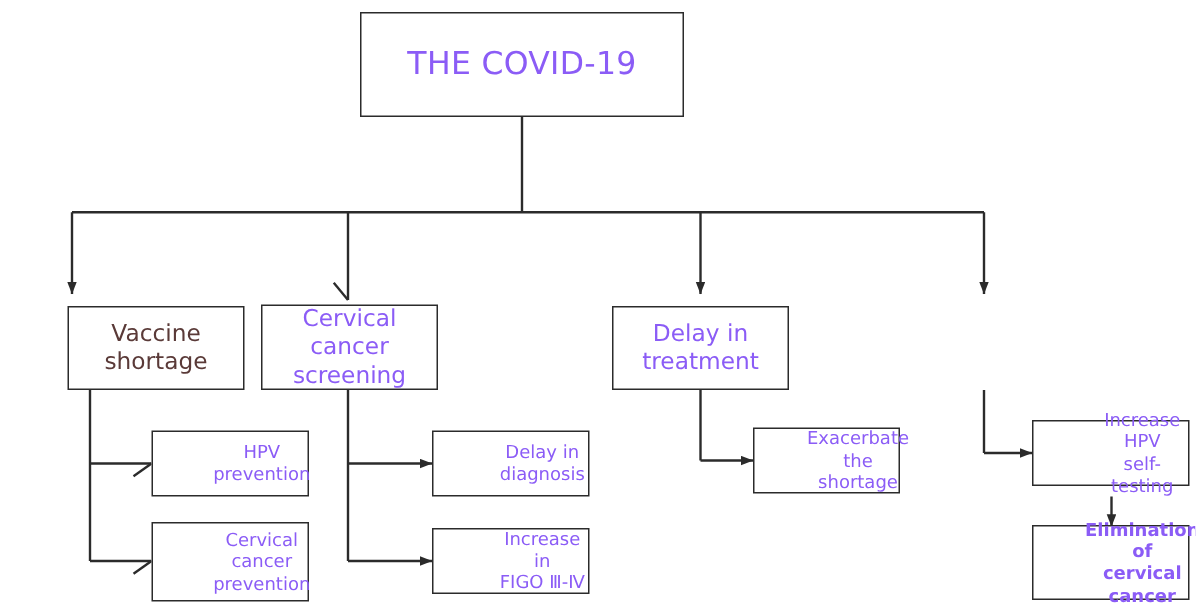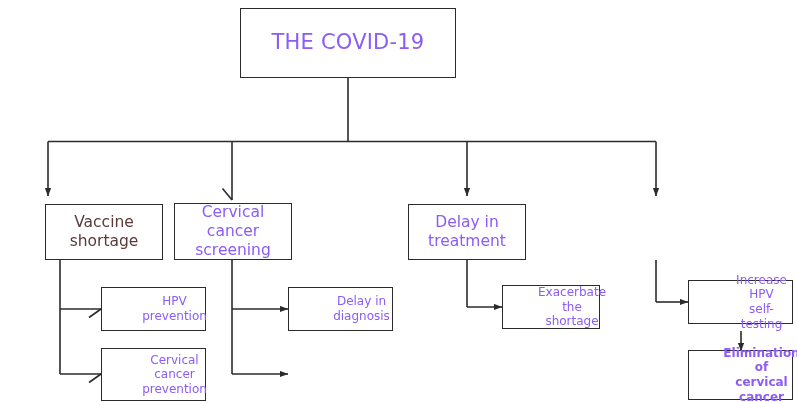--- a/index.html
+++ b/index.html
@@ -118,20 +118,24 @@
     <span>Cervical
 cancer
 prevention</span>
   </div>
 
   <div class="node-box lvl3" style="left:288px; top:287px; width:105px; height:44px;">
     <span>Delay in
 diagnosis</span>
   </div>
 
+  <div class="node-box lvl3" style="left:288px; top:352px; width:105px; height:44px;">
+    <span>Increase in
+FIGO Ⅲ-Ⅳ</span>
+  </div>
 
   <div class="node-box lvl3" style="left:502px; top:285px; width:98px; height:44px;">
     <span>Exacerbate
 the shortage</span>
   </div>
 
   <div class="node-box lvl3" style="left:688px; top:280px; width:105px; height:44px;">
     <span>Increase HPV
 self-testing</span>
   </div>

